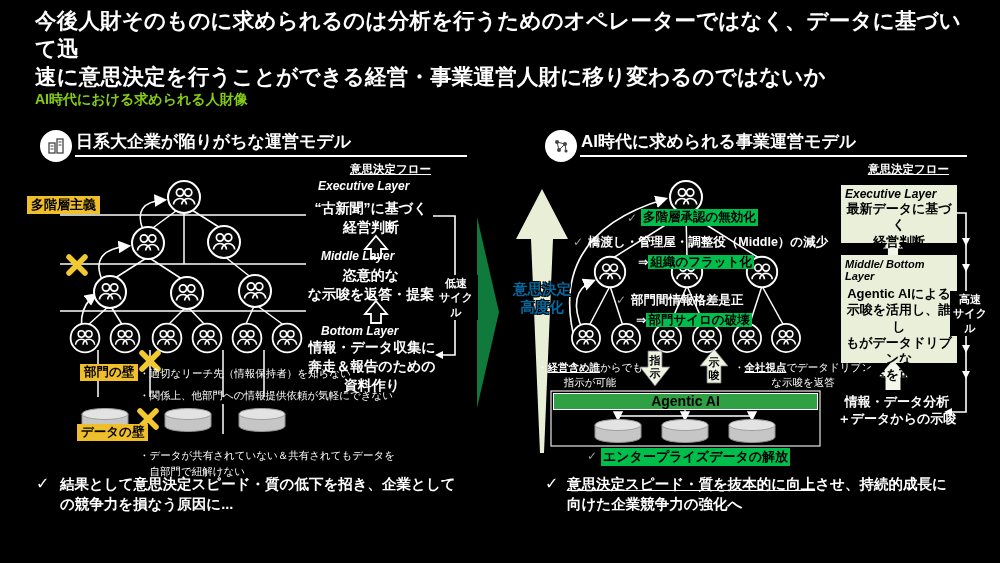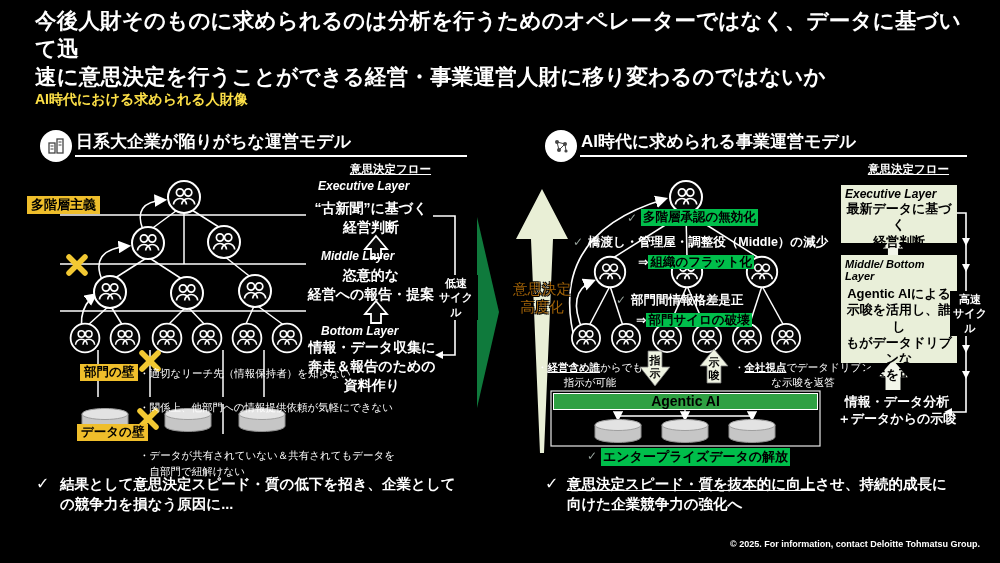--- a/index.html
+++ b/index.html
@@ -4,39 +4,39 @@
 <style>
   html,body{margin:0;padding:0;background:#000;}
   .slide{position:relative;width:1000px;height:563px;background:#000;overflow:hidden;
          font-family:"Liberation Sans","DejaVu Sans",sans-serif;color:#fff;}
   .abs{position:absolute;}
   .pre{white-space:pre-line;}
   .b{font-weight:700;}
   .ctr{text-align:center;}
   .ul{text-decoration:underline;}
   .title{font-size:21.5px;font-weight:800;line-height:1.3;letter-spacing:0.2px;}
-  .subtitle{font-size:14px;font-weight:800;color:#fde047;}
+  .subtitle{font-size:14px;font-weight:800;color:#84cc16;}
   .panel-title{font-size:17px;font-weight:800;}
   .panel-icon{width:32px;height:32px;border-radius:50%;background:#fff;display:flex;align-items:center;justify-content:center;}
   .yellow-tag{background:#EFBE2B;color:#000;font-weight:800;font-size:12.5px;padding:1px 4px;line-height:1.2;}
   .bullet{font-size:10.5px;line-height:1.5;color:#fff;}
   .flow-head{font-size:11.5px;font-weight:800;text-decoration:underline;}
   .layer{font-size:12px;font-weight:800;font-style:italic;}
   .flowtxt{font-size:14px;font-weight:800;line-height:1.35;}
   .cycle{font-size:11px;font-weight:800;background:#000;line-height:1.3;padding:1px 0;}
   .concl{font-size:14.5px;font-weight:800;line-height:1.4;}
   .check-big{font-size:16px;font-weight:800;color:#fff;}
   .check-sm{font-size:12px;font-weight:700;color:#97a39c;}
   .gh{background:#00BE4B;color:#000;font-weight:800;padding:0 2px;}
   .creambox{background:#E9EFD9;color:#000;}
   .creambox .layer{color:#000;}
   .boxtxt{font-size:13px;font-weight:800;line-height:1.25;color:#000;}
   .onarrow{font-size:11px;font-weight:800;color:#000;line-height:1.15;text-align:center;}
   .footer{font-size:9px;font-weight:700;color:#fff;}
-  .bigarrow-label{font-size:14.5px;font-weight:400;color:#a16207;line-height:1.25;
+  .bigarrow-label{font-size:14.5px;font-weight:700;color:#0369a1;line-height:1.25;
     text-shadow:-1px -1px 0 #000,1px -1px 0 #000,-1px 1px 0 #000,1px 1px 0 #000;}
   svg{position:absolute;left:0;top:0;}
 </style>
 </head>
 <body>
 
 <div class="slide">
 
   <svg width="1000" height="563" viewBox="0 0 1000 563">
     <defs>
@@ -208,32 +208,32 @@
         <circle cx="13" cy="7" r="2" fill="#444"></circle>
       <circle cx="7" cy="13" r="2" fill="#444"></circle>
         <circle cx="14" cy="14" r="1.6" fill="#444"></circle>
     </svg>
   </div>
   <div class="abs panel-title" style="left:581px;top:130px;">AI時代に求められる事業運営モデル</div>
 
   <div class="abs yellow-tag" style="left:27px;top:196px;font-size:13px;">多階層主義</div>
   <div class="abs yellow-tag" style="left:80px;top:364px;">部門の壁</div>
   <div class="abs bullet" style="left:139px;top:366px;">・適切なリーチ先（情報保持者）を知らない</div>
-  <div class="abs bullet" style="left:139px;top:400px;">・関係上、他部門への情報提供依頼が気軽にできない</div>
+  <div class="abs bullet" style="left:139px;top:388px;">・関係上、他部門への情報提供依頼が気軽にできない</div>
   <div class="abs yellow-tag" style="left:77px;top:424px;">データの壁</div>
   <div class="abs bullet pre" style="left:139px;top:448px;width:330px;">・データが共有されていない＆共有されてもデータを
 　自部門で紐解けない</div>
 
   <div class="abs flow-head" style="left:350px;top:162px;">意思決定フロー</div>
   <div class="abs layer" style="left:318px;top:179px;">Executive Layer</div>
   <div class="abs flowtxt pre ctr" style="left:305px;top:199px;width:132px;">“古新聞”に基づく
 経営判断</div>
   <div class="abs layer" style="left:321px;top:249px;">Middle Layer</div>
   <div class="abs flowtxt pre ctr" style="left:296px;top:266px;width:150px;">恣意的な
-経営への報告・提案</div>
+な示唆を返答・提案</div>
   <div class="abs cycle pre ctr" style="left:434px;top:275px;width:44px;">低速
 サイクル</div>
   <div class="abs layer" style="left:321px;top:324px;">Bottom Layer</div>
   <div class="abs flowtxt pre ctr" style="left:298px;top:338px;width:148px;">情報・データ収集に
 奔走＆報告のための
 資料作り</div>
 
   <span class="abs check-big" style="left:36px;top:474px;">✓</span>
   <div class="abs concl pre" style="left:60px;top:474px;width:430px;">結果として意思決定スピード・質の低下を招き、企業として
 の競争力を損なう原因に...</div>
@@ -291,15 +291,14 @@
 サイクル</div>
   <div class="abs b pre ctr" style="left:836px;top:394px;width:122px;font-size:13px;line-height:1.3;">情報・データ分析
 ＋データからの示唆</div>
 
   <span class="abs check-big" style="left:545px;top:474px;">✓</span>
   <div class="abs concl" style="left:567px;top:474px;width:425px;">
     <span class="ul">意思決定スピード・質を抜本的に向上</span><span class="pre">させ、持続的成長に
 向けた企業競争力の強化へ</span>
   </div>
 
-  <div class="abs footer" style="left:660px;top:539px;width:320px;text-align:right;">© 2025. For information, contact Deloitte Tohmatsu Group.</div>
 
 </div>
 
 </body></html>

